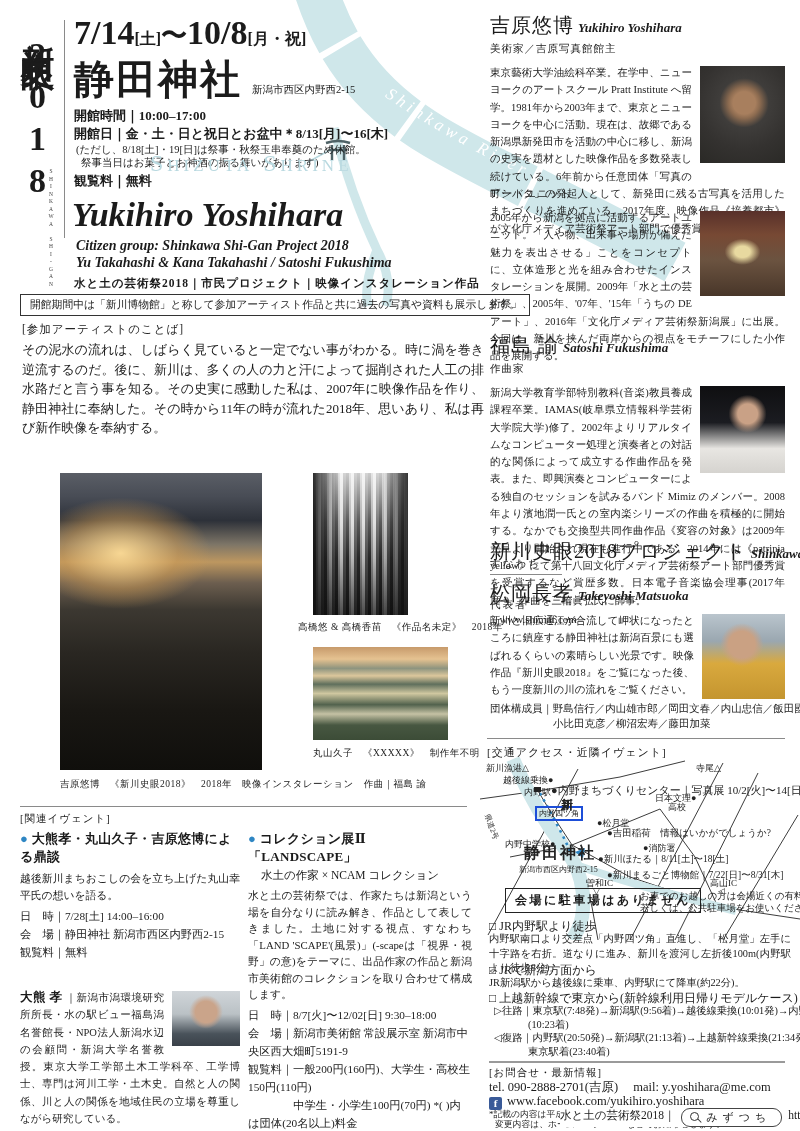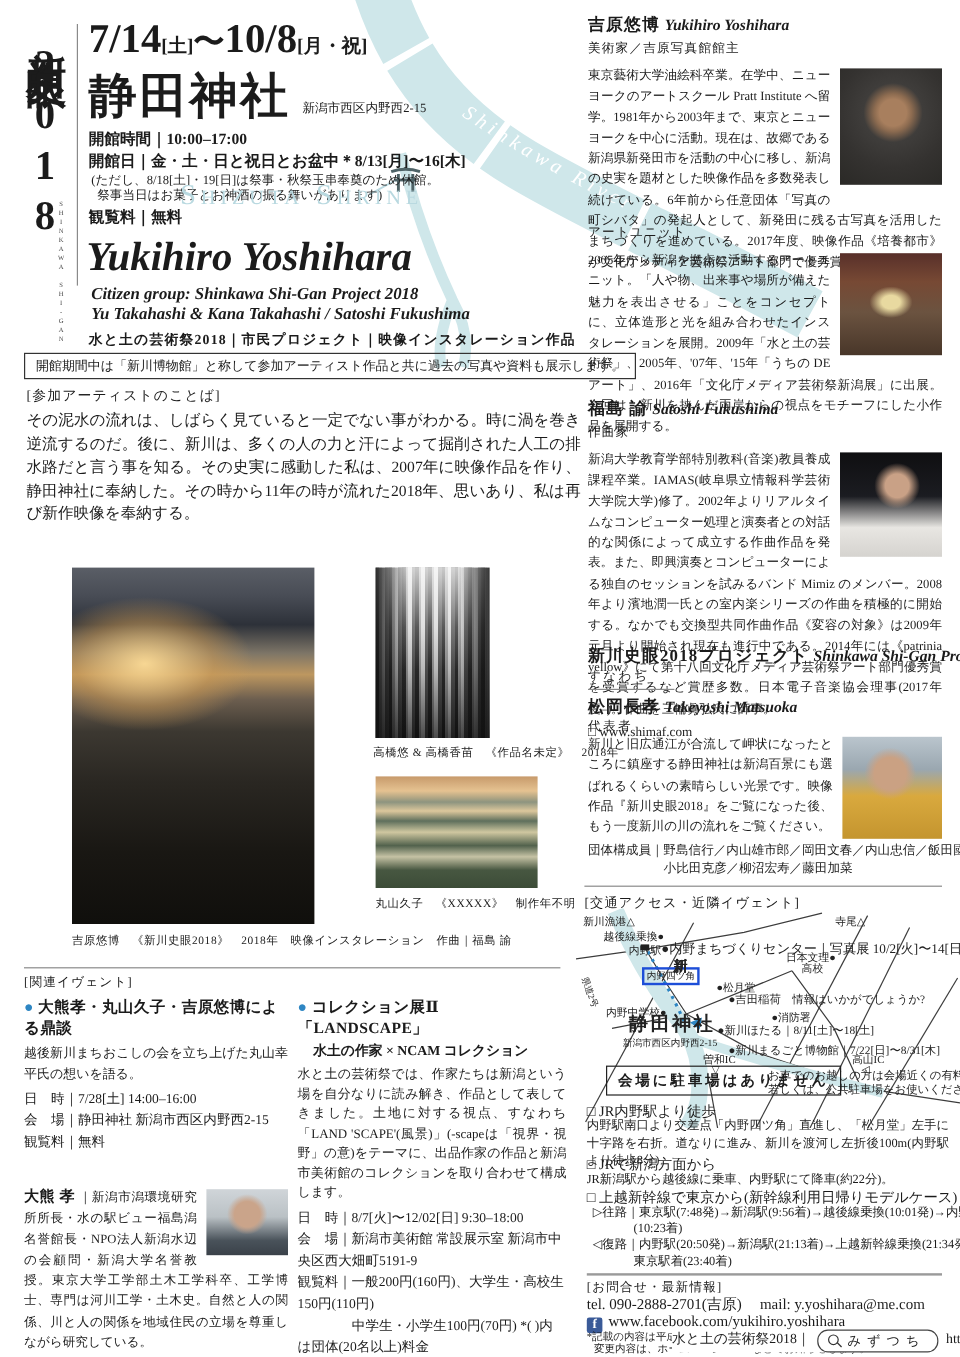--- a/index.html
+++ b/index.html
@@ -31,25 +31,25 @@
   .ph-fuku{background:radial-gradient(circle at 56% 32%, #c9a186 0 13%, rgba(0,0,0,0) 25%),
     linear-gradient(180deg,#0f0f11 0%,#1b1c21 42%,#e8e6e2 72%,#d5d3cf 100%)}
   .ph-matsu{background:radial-gradient(circle at 48% 36%, #caa183 0 19%, rgba(0,0,0,0) 31%),
     linear-gradient(180deg,#bac5cd 0%,#9aa7b0 32%,#d9a93e 58%,#c4952f 100%)}
   .ph-okuma{background:radial-gradient(circle at 50% 38%, #caa48a 0 22%, rgba(0,0,0,0) 35%),
     linear-gradient(180deg,#d0d5d9 0%,#bac1c5 42%,#49525a 78%,#3a4149 100%)}
   .ph-maru{background:radial-gradient(circle at 50% 42%, #d3ab8f 0 24%, rgba(0,0,0,0) 37%),
     linear-gradient(180deg,#8a6f52 0%,#6f5a42 52%,#4e4030 100%)}
   .pfloat{float:right;margin:2px 0 6px 8px}
   .bio{font-size:10.5px;line-height:17.3px;text-align:justify}
-  .p-name{font-size:14px;font-weight:bold;letter-spacing:1px}
+  .p-name{font-size:20px;font-weight:normal;letter-spacing:1px}
   .p-en{font-size:13px;font-style:italic;font-weight:bold;letter-spacing:0}
   .p-role{font-size:10.5px;margin-top:3px;letter-spacing:1px}
   .ev-title{font-size:13px;font-weight:bold;letter-spacing:.3px}
-  .ev-sub{font-size:11.5px;font-weight:bold;margin-left:13px;margin-top:2px}
+  .ev-sub{font-size:11.5px;font-weight:normal;margin-left:13px;margin-top:2px}
   .ev-desc{font-size:10.8px;line-height:16.5px;margin-top:4px;text-align:justify}
   .ev-row{font-size:11.3px;line-height:18px}
   .map-l{position:absolute;font-size:9px;white-space:nowrap;color:#222;
     font-family:"Liberation Serif","DejaVu Serif",serif}
   .cap{font-size:9.5px;letter-spacing:.5px;color:#222}
   .fbicon{display:inline-block;width:13px;height:13px;background:#3a5a98;color:#fff;
     font:bold 11px/13px "Liberation Serif",serif;text-align:center;border-radius:2px;
     vertical-align:-2px;margin-right:5px}
   .mag{display:inline-block;width:7px;height:7px;border:1.3px solid #333;border-radius:50%;
     position:relative;margin:0 7px 0 2px;vertical-align:0}
@@ -102,21 +102,21 @@
   <div class="s it b nw" style="left:76px;top:255px;font-size:14px">Yu Takahashi &amp; Kana Takahashi / Satoshi Fukushima</div>
   <div class="s b nw" style="left:74px;top:276px;font-size:11.5px;letter-spacing:1px">水と土の芸術祭2018｜市民プロジェクト｜映像インスタレーション作品</div>
   <div class="s nw" style="left:20px;top:294px;border:1px solid #333;padding:3px 9px;font-size:10.8px">開館期間中は「新川博物館」と称して参加アーティスト作品と共に過去の写真や資料も展示します。</div>
 
   <div class="s nw" style="left:22px;top:322px;font-size:11.5px;letter-spacing:1px">[参加アーティストのことば]</div>
   <div class="s just" style="left:22px;top:340px;width:462px;font-size:13px;line-height:19.5px">その泥水の流れは、しばらく見ていると一定でない事がわかる。時に渦を巻き逆流するのだ。後に、新川は、多くの人の力と汗によって掘削された人工の排水路だと言う事を知る。その史実に感動した私は、2007年に映像作品を作り、静田神社に奉納した。その時から11年の時が流れた2018年、思いあり、私は再び新作映像を奉納する。</div>
 
   <div class="s ph-main" style="left:60px;top:473px;width:202px;height:297px"></div>
   <div class="s cap nw" style="left:60px;top:778px">吉原悠博　《新川史眼2018》　2018年　映像インスタレーション　作曲｜福島 諭</div>
   <div class="s ph-bw" style="left:313px;top:473px;width:95px;height:142px"></div>
-  <div class="s cap nw" style="left:311px;top:621px">高橋悠 &amp; 高橋香苗　《作品名未定》　2018年</div>
+  <div class="s cap nw" style="left:298px;top:621px">高橋悠 &amp; 高橋香苗　《作品名未定》　2018年</div>
   <div class="s ph-paint" style="left:313px;top:647px;width:135px;height:93px"></div>
   <div class="s cap nw" style="left:313px;top:747px">丸山久子　《XXXXX》　制作年不明</div>
 
   <div class="s" style="left:490px;top:12px;width:295px">
     <div><span class="p-name">吉原悠博</span>
       <span class="p-en">Yukihiro Yoshihara</span></div>
     <div class="p-role">美術家／吉原写真館館主</div>
     <div class="bio" style="margin-top:8px">
       <span class="pfloat ph-yoshi" style="width:85px;height:97px"></span>
       <span>東京藝術大学油絵科卒業。在学中、ニューヨークのアートスクール Pratt Institute へ留学。1981年から2003年まで、東京とニューヨークを中心に活動。現在は、故郷である新潟県新発田市を活動の中心に移し、新潟の史実を題材とした映像作品を多数発表し続けている。6年前から任意団体「写真の町シバタ」の発起人として、新発田に残る古写真を活用したまちづくりを進めている。2017年度、映像作品《培養都市》が文化庁メディア芸術祭アート部門で優秀賞を受賞。</span>

